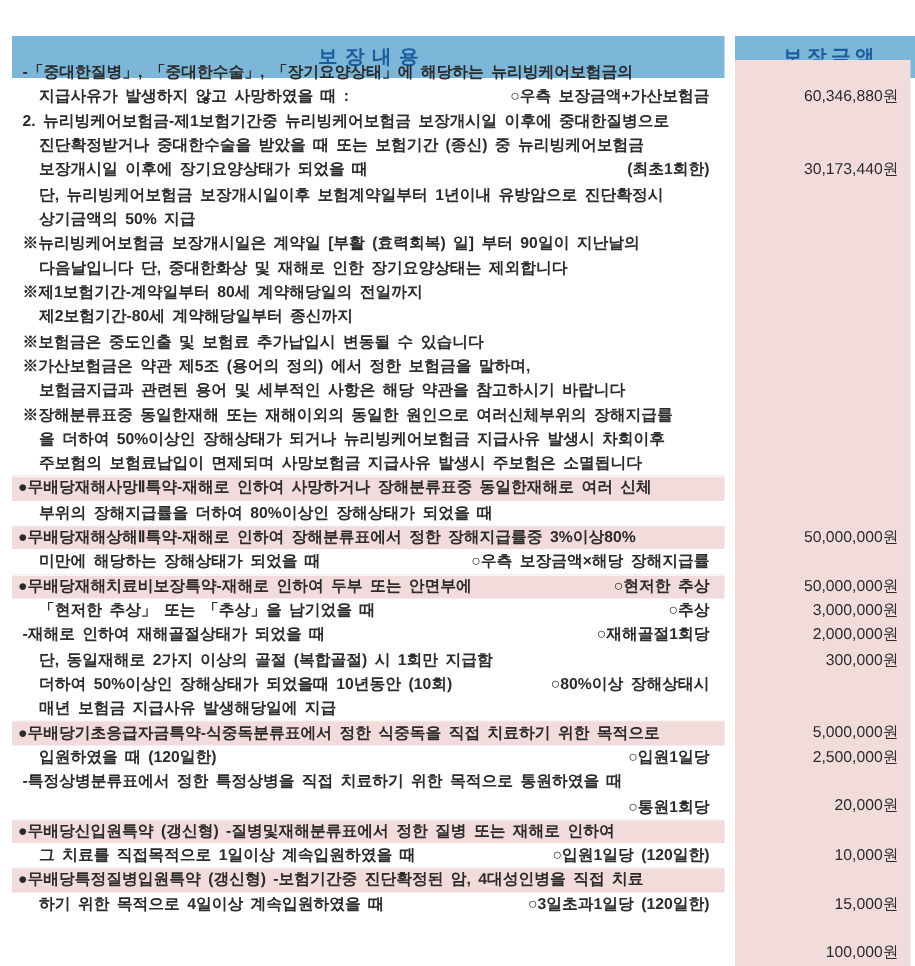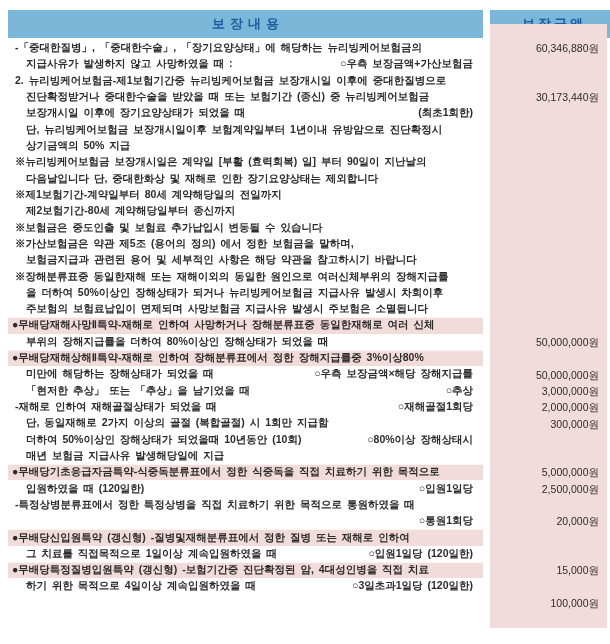--- a/index.html
+++ b/index.html
@@ -3,21 +3,21 @@
 <meta charset="utf-8">
 <style>
   html,body{margin:0;padding:0;}
   body{
     width:610px;height:644px;position:relative;background:#ffffff;
     font-family:"Liberation Sans",sans-serif;
     --header-bg:#7cb6d8;--header-text:#1b5d9e;--hl:#f2dcdb;--body-text:#2b2b2b;
   }
   .page{position:absolute;inset:0;overflow:hidden;background:#fff;}
   .hdr{
-    position:absolute;top:10px;height:28px;background:var(--header-bg);
+    position:absolute;top:24px;height:28px;background:var(--header-bg);
     display:flex;align-items:center;justify-content:center;
     font-weight:bold;color:var(--header-text);font-size:13px;letter-spacing:5px;
     padding-left:5px;box-sizing:border-box;
   }
   .hdr-left{left:8px;width:475px;}
   .hdr-right{left:490px;width:125px;letter-spacing:3px;padding-left:3px;}
   .body-left{
     position:absolute;left:8px;top:40px;width:475px;height:604px;
     color:var(--body-text);font-size:10.5px;font-weight:bold;
   }
@@ -25,21 +25,21 @@
     display:flex;align-items:center;height:16.32px;
     white-space:nowrap;word-spacing:2px;box-sizing:border-box;
   }
   .ind0{padding-left:4px;}
   .ind1{padding-left:7px;text-align:center;}
   .ind2{padding-left:18px;}
   .hl{background:var(--hl);box-shadow:inset 0 1px 0 rgba(255,255,255,.7);}
   .t{flex:0 0 auto;}
   .n{margin-left:auto;padding-right:10px;flex:0 0 auto;}
   .amount-col{
-    position:absolute;left:490px;top:24px;width:117px;height:604px;
+    position:absolute;left:490px;top:40px;width:117px;height:604px;
     background:var(--hl);font-size:10.5px;color:var(--body-text);box-sizing:border-box;
   }
   .aline{
     height:16.32px;line-height:16.32px;text-align:right;padding-right:8px;
     white-space:nowrap;box-sizing:border-box;
   }
 </style>
 </head>
 <body style="--header-bg: #7cb6d8; --header-text: #1b5d9e; --hl: #f2dcdb; --body-text: #2b2b2b;">
 
@@ -108,20 +108,24 @@
       </div>
       <div class="line ind2">
         <span class="t">부위의 장해지급률을 더하여 80%이상인 장해상태가 되었을 때</span>
       </div>
       <div class="line ind0 hl">
         <span class="t">●무배당재해상해Ⅱ특약-재해로 인하여 장해분류표에서 정한 장해지급률중 3%이상80%</span>
       </div>
       <div class="line ind2">
         <span class="t">미만에 해당하는 장해상태가 되었을 때</span>
         <span class="n">○우측 보장금액×해당 장해지급률</span>
+      </div>
+      <div class="line ind0 hl">
+        <span class="t">●무배당재해치료비보장특약-재해로 인하여 두부 또는 안면부에</span>
+        <span class="n">○현저한 추상</span>
       </div>
       <div class="line ind2">
         <span class="t">「현저한 추상」 또는 「추상」을 남기었을 때</span>
         <span class="n">○추상</span>
       </div>
       <div class="line ind1">
         <span class="t">-재해로 인하여 재해골절상태가 되었을 때</span>
         <span class="n">○재해골절1회당</span>
       </div>
       <div class="line ind2">
@@ -190,19 +194,20 @@
       <div class="aline">3,000,000원</div>
       <div class="aline">2,000,000원</div>
       <div class="aline">300,000원</div>
       <div class="aline"></div>
       <div class="aline"></div>
       <div class="aline">5,000,000원</div>
       <div class="aline">2,500,000원</div>
       <div class="aline"></div>
       <div class="aline">20,000원</div>
       <div class="aline"></div>
+      <div class="aline">10,000원</div>
       <div class="aline"></div>
       <div class="aline">15,000원</div>
       <div class="aline"></div>
       <div class="aline">100,000원</div>
     </div>
 
 </div>
 
 </body></html>

